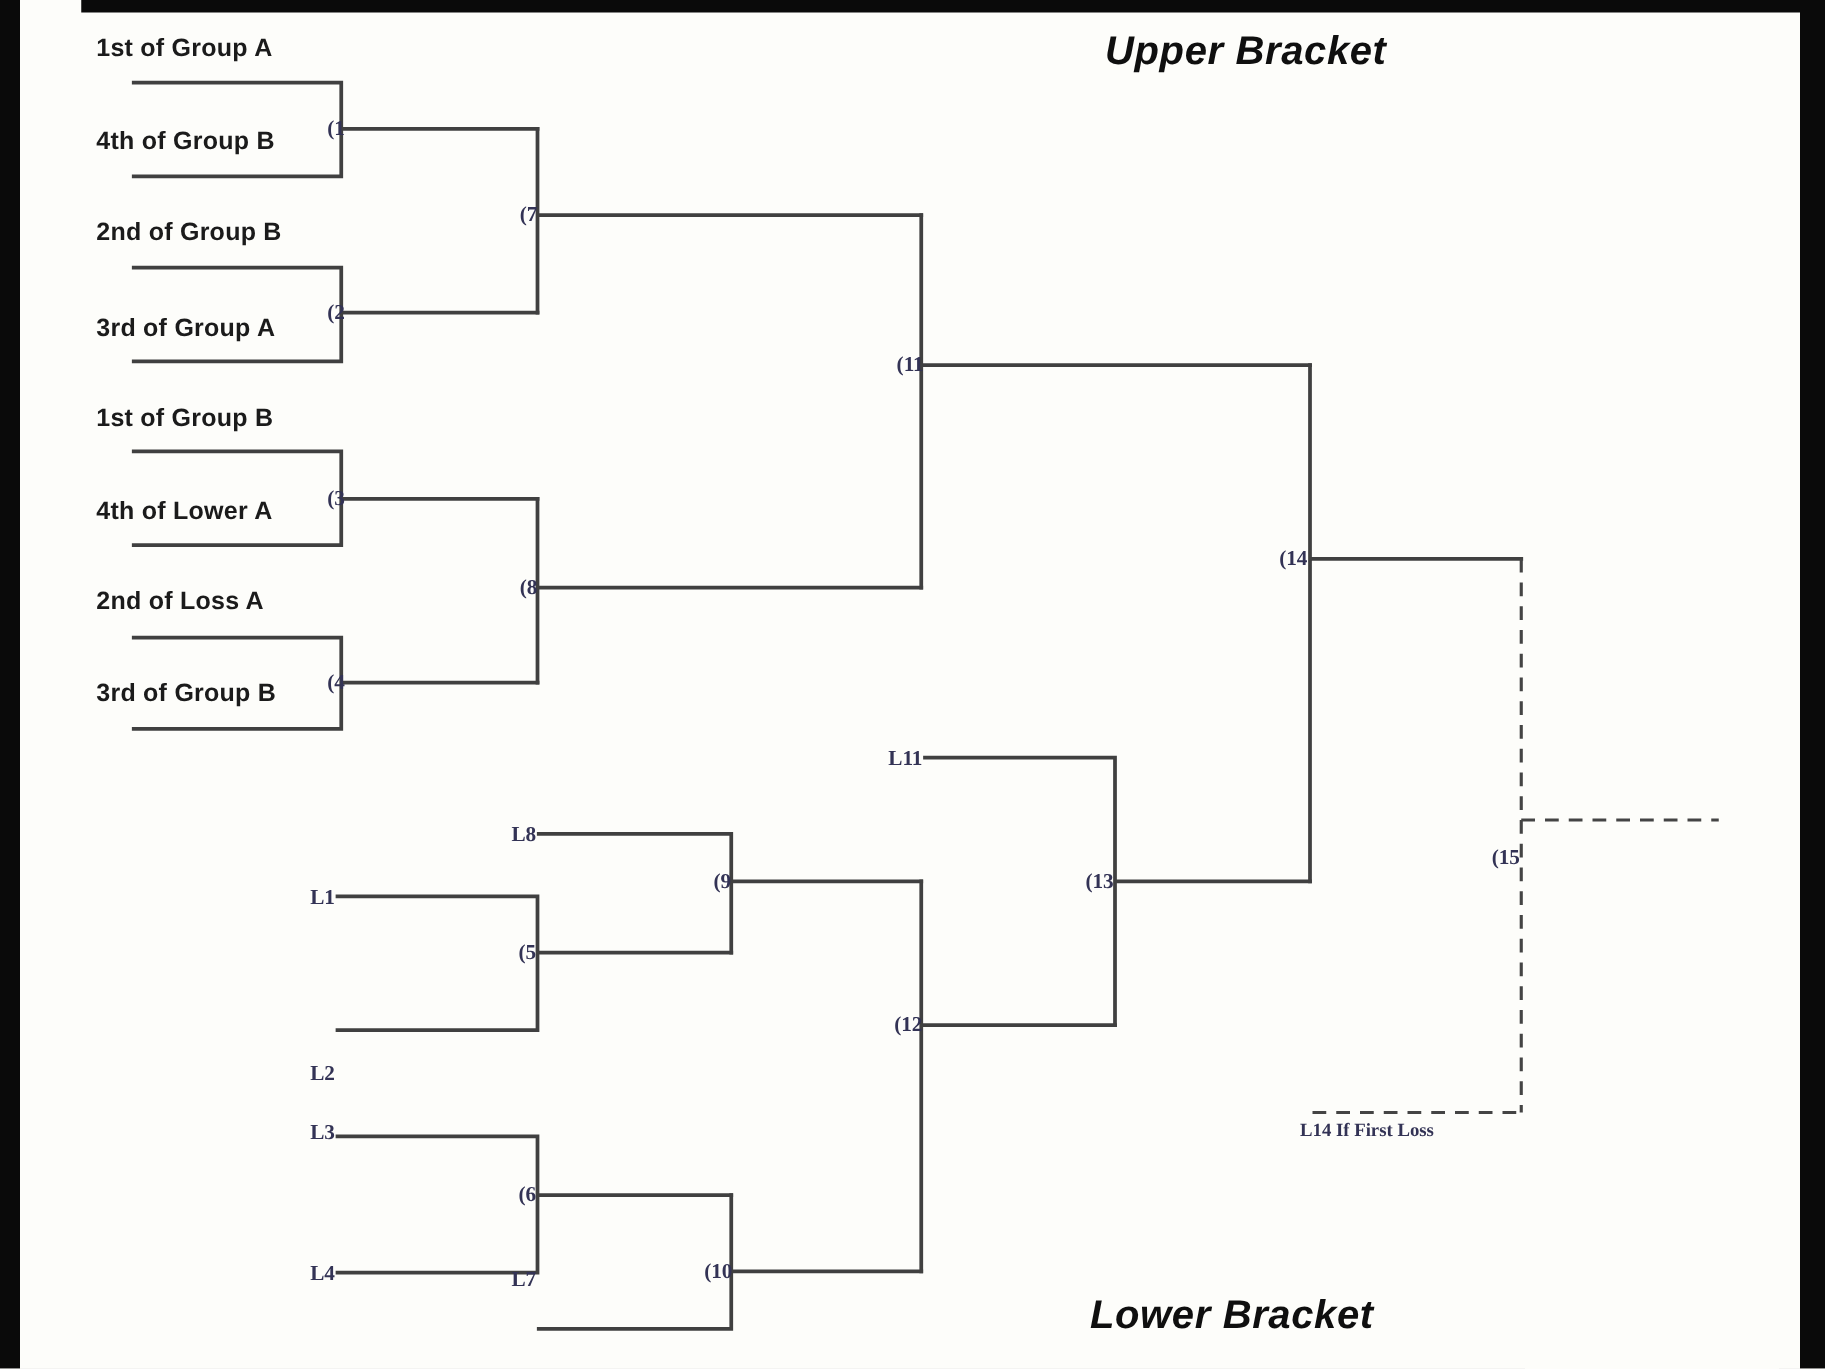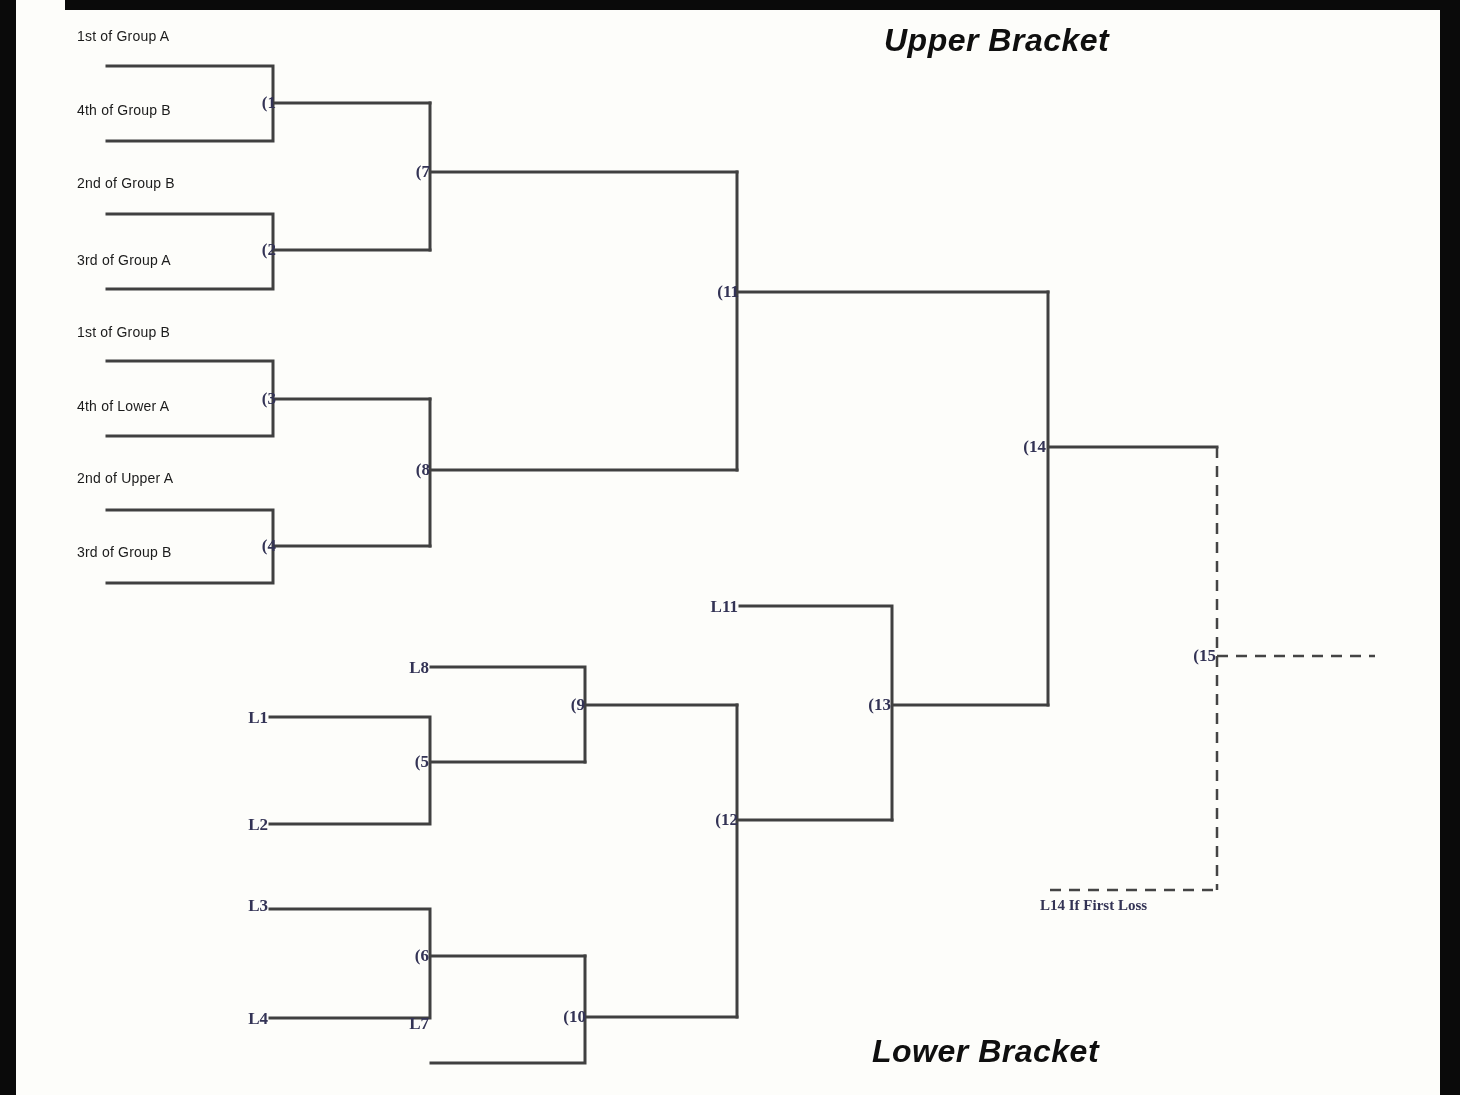--- a/index.html
+++ b/index.html
@@ -14,21 +14,21 @@
   .bar-left{left:0;top:0;width:16px;height:1095px;}
   .bar-right{left:1440px;top:0;width:20px;height:1095px;}
   .bar-top{left:65px;top:0;width:1395px;height:10px;}
 
   svg.lines{position:absolute;left:0;top:0;}
   .bl{stroke:var(--line,#404040);stroke-width:3;fill:none;stroke-linecap:square;}
   .dl{stroke:var(--dash,#444444);stroke-width:2.5;fill:none;stroke-dasharray:11 8;stroke-linecap:butt;}
 
   .seed{
     position:absolute;left:77px;
-    font-size:14px;font-weight:400;color:var(--seed,#1b1b1b);
+    font-size:20px;font-weight:700;color:var(--seed,#1b1b1b);
     white-space:nowrap;letter-spacing:.2px;
   }
   .mlabel{
     position:absolute;
     font-family:"Liberation Serif",serif;
     font-size:17px;font-weight:700;color:var(--mlab,#333355);
     white-space:nowrap;line-height:19px;text-align:right;
   }
   .llabel{
     position:absolute;
@@ -83,42 +83,42 @@
 
   <div class="title" style="left:872px;top:1033px;">Lower Bracket</div>
   <div class="title" style="left:884px;top:22px;">Upper Bracket</div>
 
   <div class="seed" style="top:28px;">1st of Group A</div>
   <div class="seed" style="top:102px;">4th of Group B</div>
   <div class="seed" style="top:175px;">2nd of Group B</div>
   <div class="seed" style="top:252px;">3rd of Group A</div>
   <div class="seed" style="top:324px;">1st of Group B</div>
   <div class="seed" style="top:398px;">4th of Lower A</div>
-  <div class="seed" style="top:470px;">2nd of Upper A</div>
+  <div class="seed" style="top:470px;">2nd of Loss A</div>
   <div class="seed" style="top:544px;">3rd of Group B</div>
 
   <div class="mlabel" style="right:1184px;top:93px;">(1</div>
   <div class="mlabel" style="right:1184px;top:240px;">(2</div>
   <div class="mlabel" style="right:1184px;top:389px;">(3</div>
   <div class="mlabel" style="right:1184px;top:536px;">(4</div>
   <div class="mlabel" style="right:1030px;top:162px;">(7</div>
   <div class="mlabel" style="right:1030px;top:460px;">(8</div>
   <div class="mlabel" style="right:721px;top:282px;">(11</div>
   <div class="mlabel" style="right:414px;top:437px;">(14</div>
-  <div class="mlabel" style="right:244px;top:646px;">(15</div>
+  <div class="mlabel" style="right:244px;top:676px;">(15</div>
   <div class="mlabel" style="right:1031px;top:752px;">(5</div>
   <div class="mlabel" style="right:875px;top:695px;">(9</div>
   <div class="mlabel" style="right:722px;top:810px;text-align:center;">(12</div>
   <div class="mlabel" style="right:569px;top:695px;">(13</div>
   <div class="mlabel" style="right:1031px;top:946px;">(6</div>
   <div class="mlabel" style="right:874px;top:1007px;">(10</div>
 
   <div class="llabel" style="right:722px;top:597px;">L11</div>
   <div class="llabel" style="right:1031px;top:658px;">L8</div>
   <div class="llabel" style="right:1192px;top:708px;">L1</div>
-  <div class="llabel" style="right:1192px;top:815px;">L2</div>
+  <div class="llabel" style="right:1192px;top:849px;">L2</div>
   <div class="llabel" style="right:1192px;top:896px;">L3</div>
   <div class="llabel" style="right:1192px;top:1009px;">L4</div>
   <div class="llabel" style="right:1031px;top:998px;margin-top:16px;">L7</div>
 
   <div class="note">L14 If First Loss</div>
 
 </div>
 
 </body></html>

